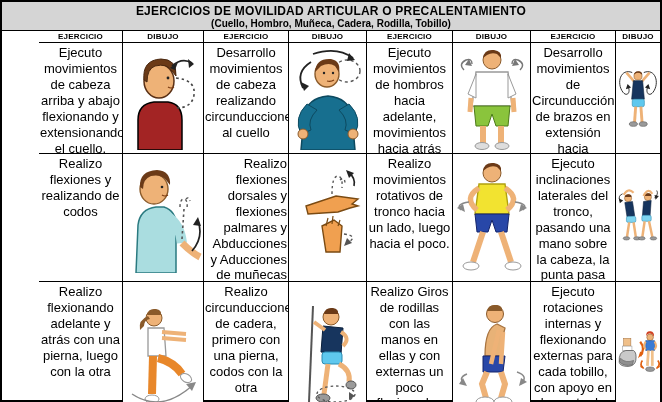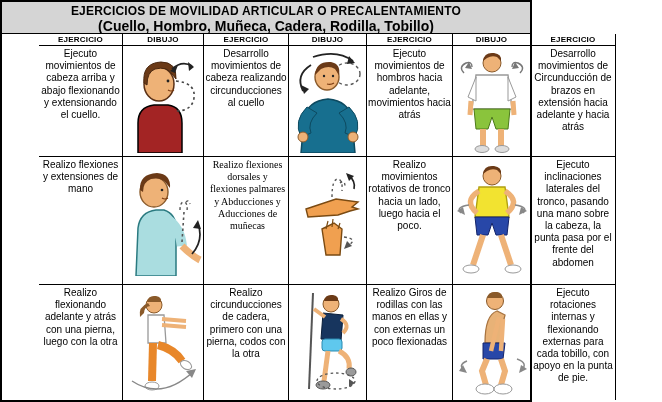--- a/index.html
+++ b/index.html
@@ -1,59 +1,59 @@
 <!DOCTYPE html>
 <html><head>
 <meta charset="utf-8">
 <style>
   html,body{margin:0;padding:0;background:#fff;}
   *{box-sizing:border-box;}
   .sheet{
-    width:532px;height:402px;
+    width:662px;height:402px;
     border:2px solid #000;
     background:#fff;
     font-family:"Liberation Sans", sans-serif;
     color:#000;
     display:flex;flex-direction:column;
   }
   .titleband{
     background:#d5d5d5;
     border-bottom:1px solid #000;
     height:32px;
     text-align:center;
     padding-top:2px;
     line-height:1.2;
   }
   .title{font-size:12px;font-weight:bold;letter-spacing:.2px;}
-  .subtitle{font-size:14px;font-weight:bold;}
+  .subtitle{font-size:10px;font-weight:bold;}
   .grid{
     flex:1;
     display:grid;
     grid-template-columns:84px 81px 85px 78px 86px 78px 85px auto;
     grid-template-rows:12px 111px 128px auto;
     padding-left:37px;
   }
   .grid>div{
     border-right:1px solid #000;
     border-bottom:1px solid #000;
     overflow:hidden;
   }
   .grid>div:nth-child(8n){border-right:none;}
   .grid>div:nth-child(n+25){border-bottom:none;}
   .hc{
     font-size:8px;font-weight:bold;
     display:flex;align-items:center;justify-content:center;
     letter-spacing:.2px;
   }
   .ec{
-    font-size:10px;line-height:1.22;
+    font-size:13px;line-height:1.22;
     text-align:center;
     padding:2px 1px;
   }
-  .ec.left{text-align:center;padding-left:4px;font-family:Liberation Serif, serif;}
+  .ec.left{text-align:right;padding-left:4px;}
   .dc{
     display:flex;align-items:center;justify-content:center;
     background:#fff;
   }
   svg{display:block;}
 </style>
 </head>
 <body>
 
 <div class="sheet">
@@ -142,21 +142,21 @@
         <path d="M31,12 Q32,5 40,6 Q46,7 45,12 L41,9 Q37,7 33,10 Z" fill="#6b3a17"></path>
         <path d="M30,22 L46,22 L49,54 L27,54 Z" fill="#17355e" stroke="#0b1f3a"></path>
         <rect x="28" y="54" width="21" height="13" rx="3" fill="#5fc8ee" stroke="#2a8ab0"></rect>
         <line x1="34" y1="67" x2="32" y2="94" stroke="#eeb277" stroke-width="5"></line>
         <line x1="43" y1="67" x2="45" y2="94" stroke="#eeb277" stroke-width="5"></line>
         <ellipse cx="30" cy="97" rx="7" ry="4" fill="#9a9a9a" stroke="#555"></ellipse>
         <ellipse cx="47" cy="97" rx="7" ry="4" fill="#9a9a9a" stroke="#555"></ellipse>
       </svg>
     </div>
 
-    <div class="ec">Realizo flexiones y extensiones de mano</div>
+    <div class="ec">Realizo flexiones y realizando de codos</div>
     <div class="dc">
       <svg width="78" height="110" viewBox="0 0 78 110">
         <path d="M12,110 L14,62 Q16,46 32,44 L40,44 Q52,48 52,62 L52,110 Z" fill="#aadde0" stroke="#2a7a80" stroke-width="1.5"></path>
         <ellipse cx="30" cy="26" rx="14" ry="15" fill="#eeb277" stroke="#8a5a2a" stroke-width="1.4"></ellipse>
         <path d="M16,24 Q15,8 33,7 Q47,8 46,22 L42,17 Q37,11 27,13 Q19,16 19,26 Z" fill="#6b3a17"></path>
         <circle cx="38" cy="24" r="1.3" fill="#222"></circle>
         <path d="M38,32 q3,2 6,0" stroke="#7a3a10" fill="none" stroke-width="1.2"></path>
         <path d="M44,54 Q56,62 58,80" stroke="#aadde0" stroke-width="10" fill="none"></path>
         <path d="M58,80 Q68,90 76,94" stroke="#eeb277" stroke-width="7" fill="none"></path>
         <line x1="58" y1="76" x2="60" y2="46" stroke="#555" stroke-width="1.6" stroke-dasharray="2.5,3"></line>

